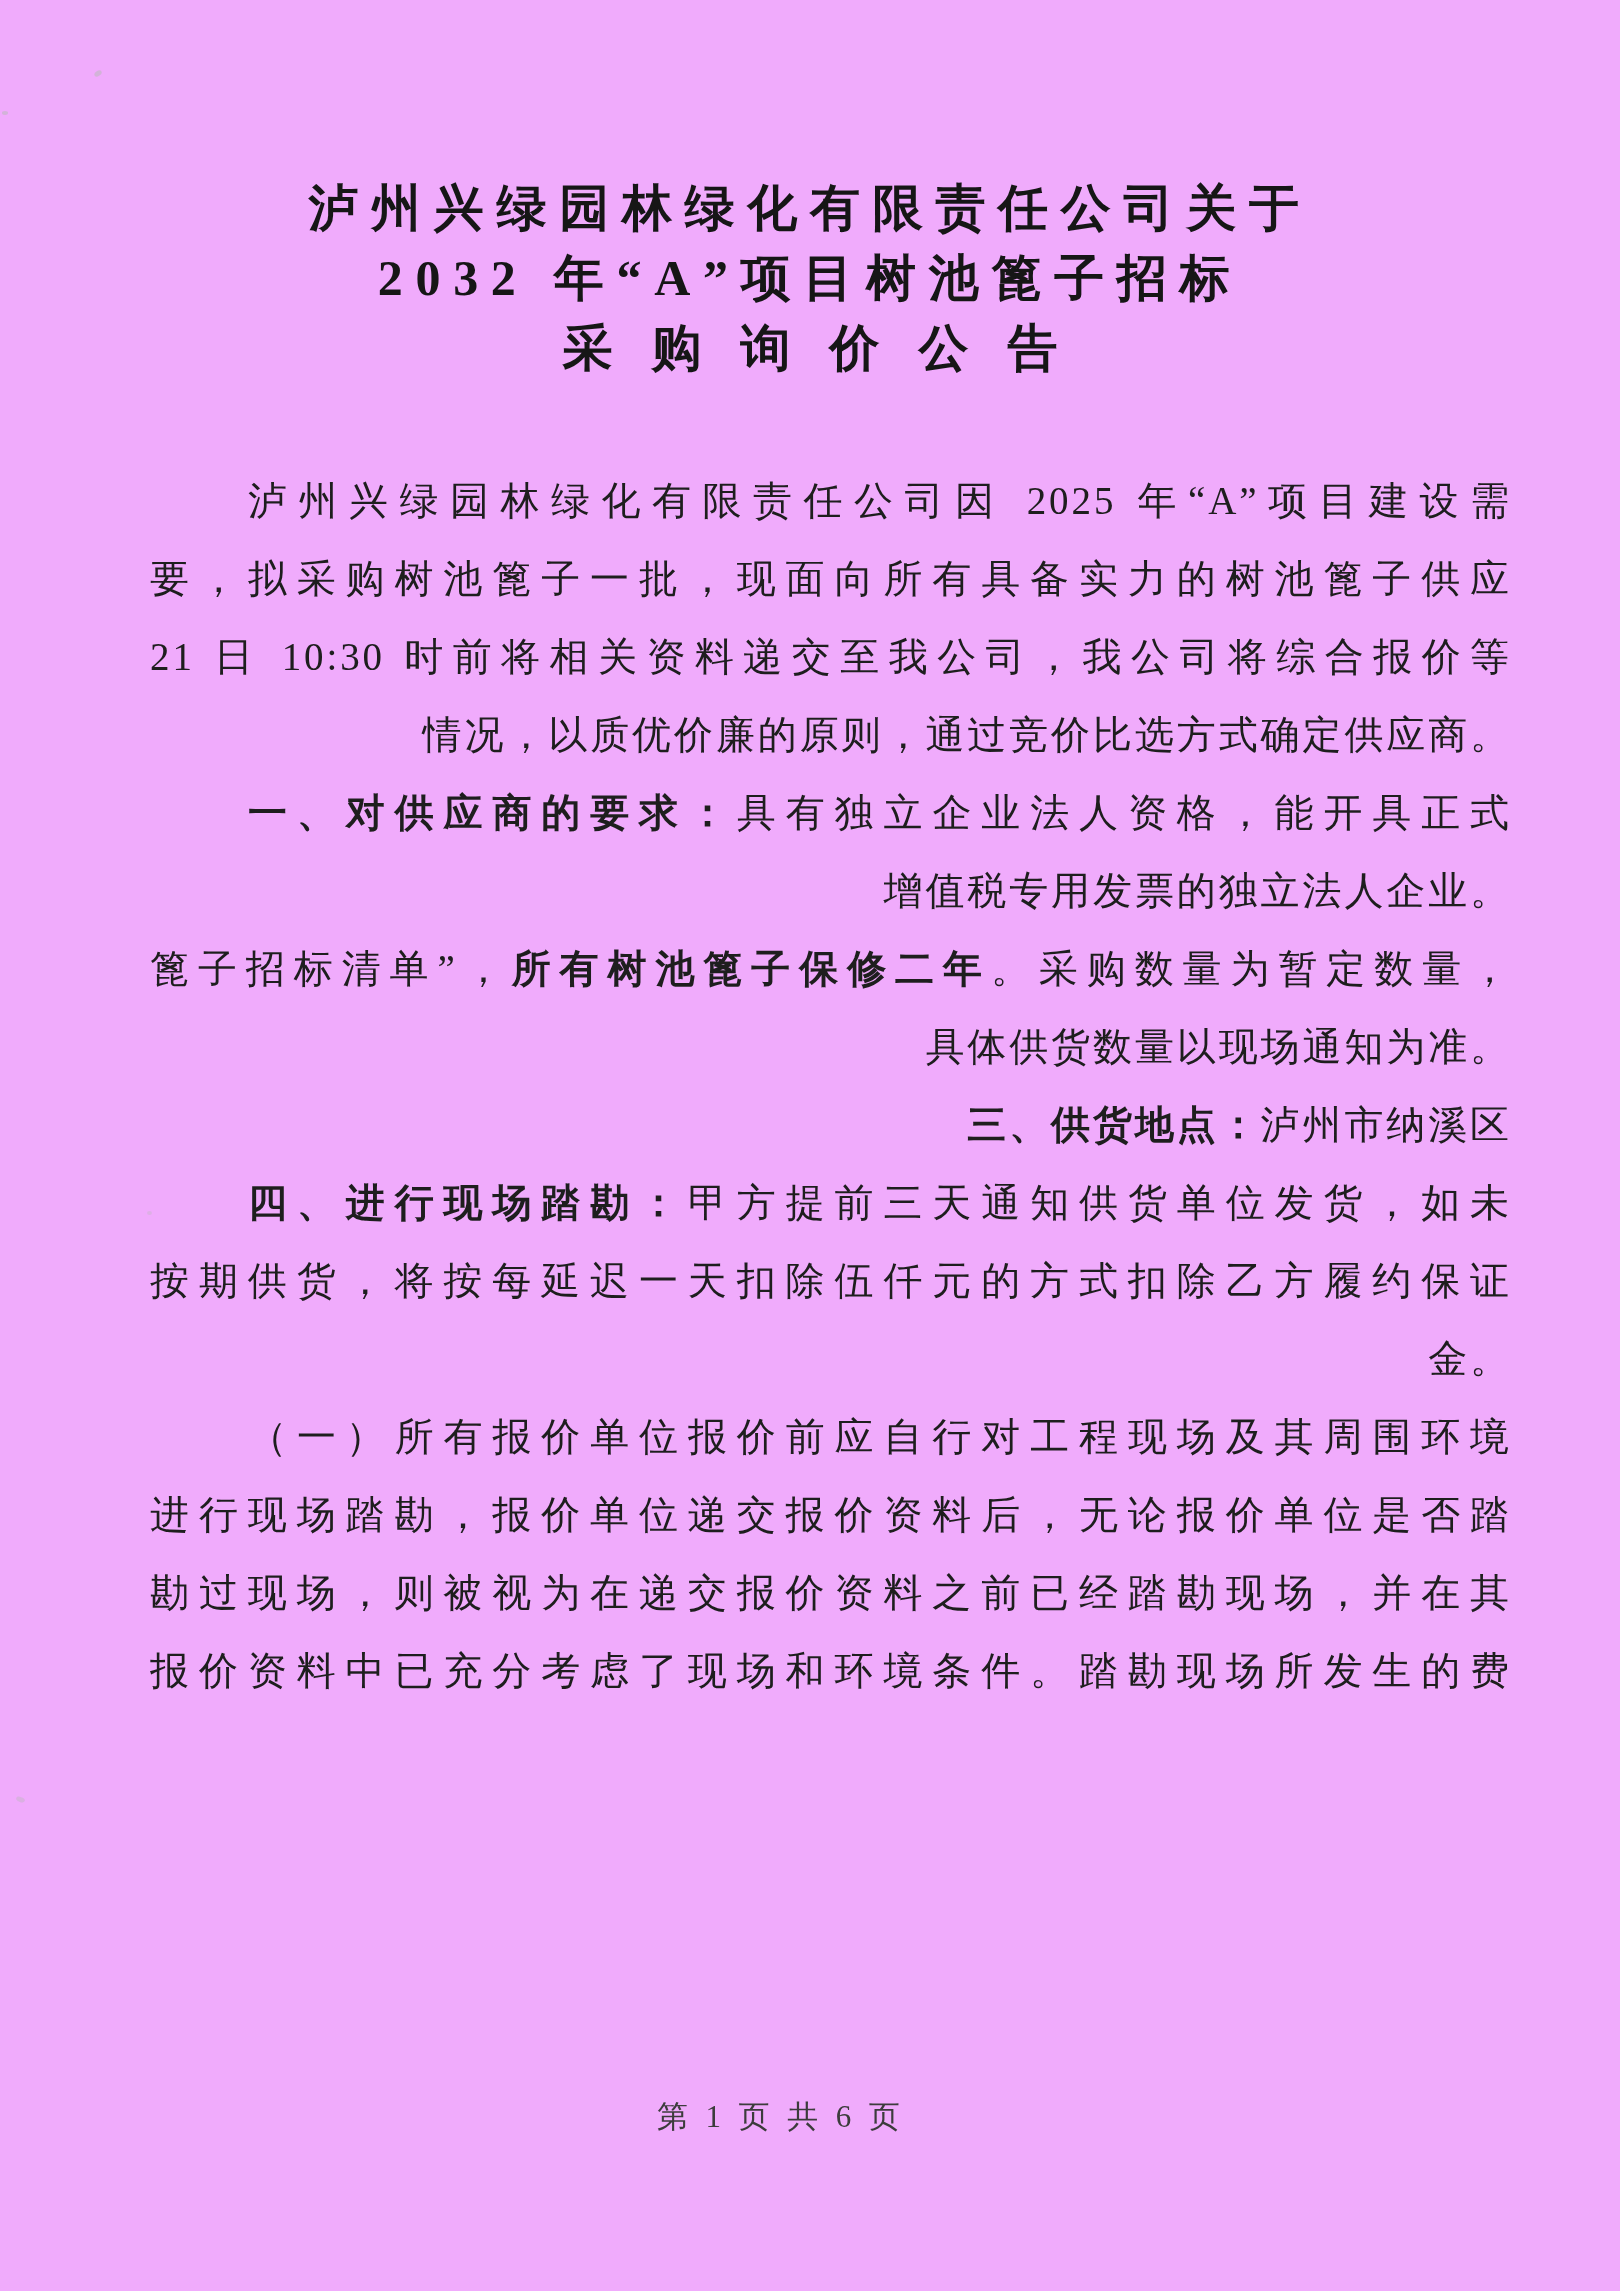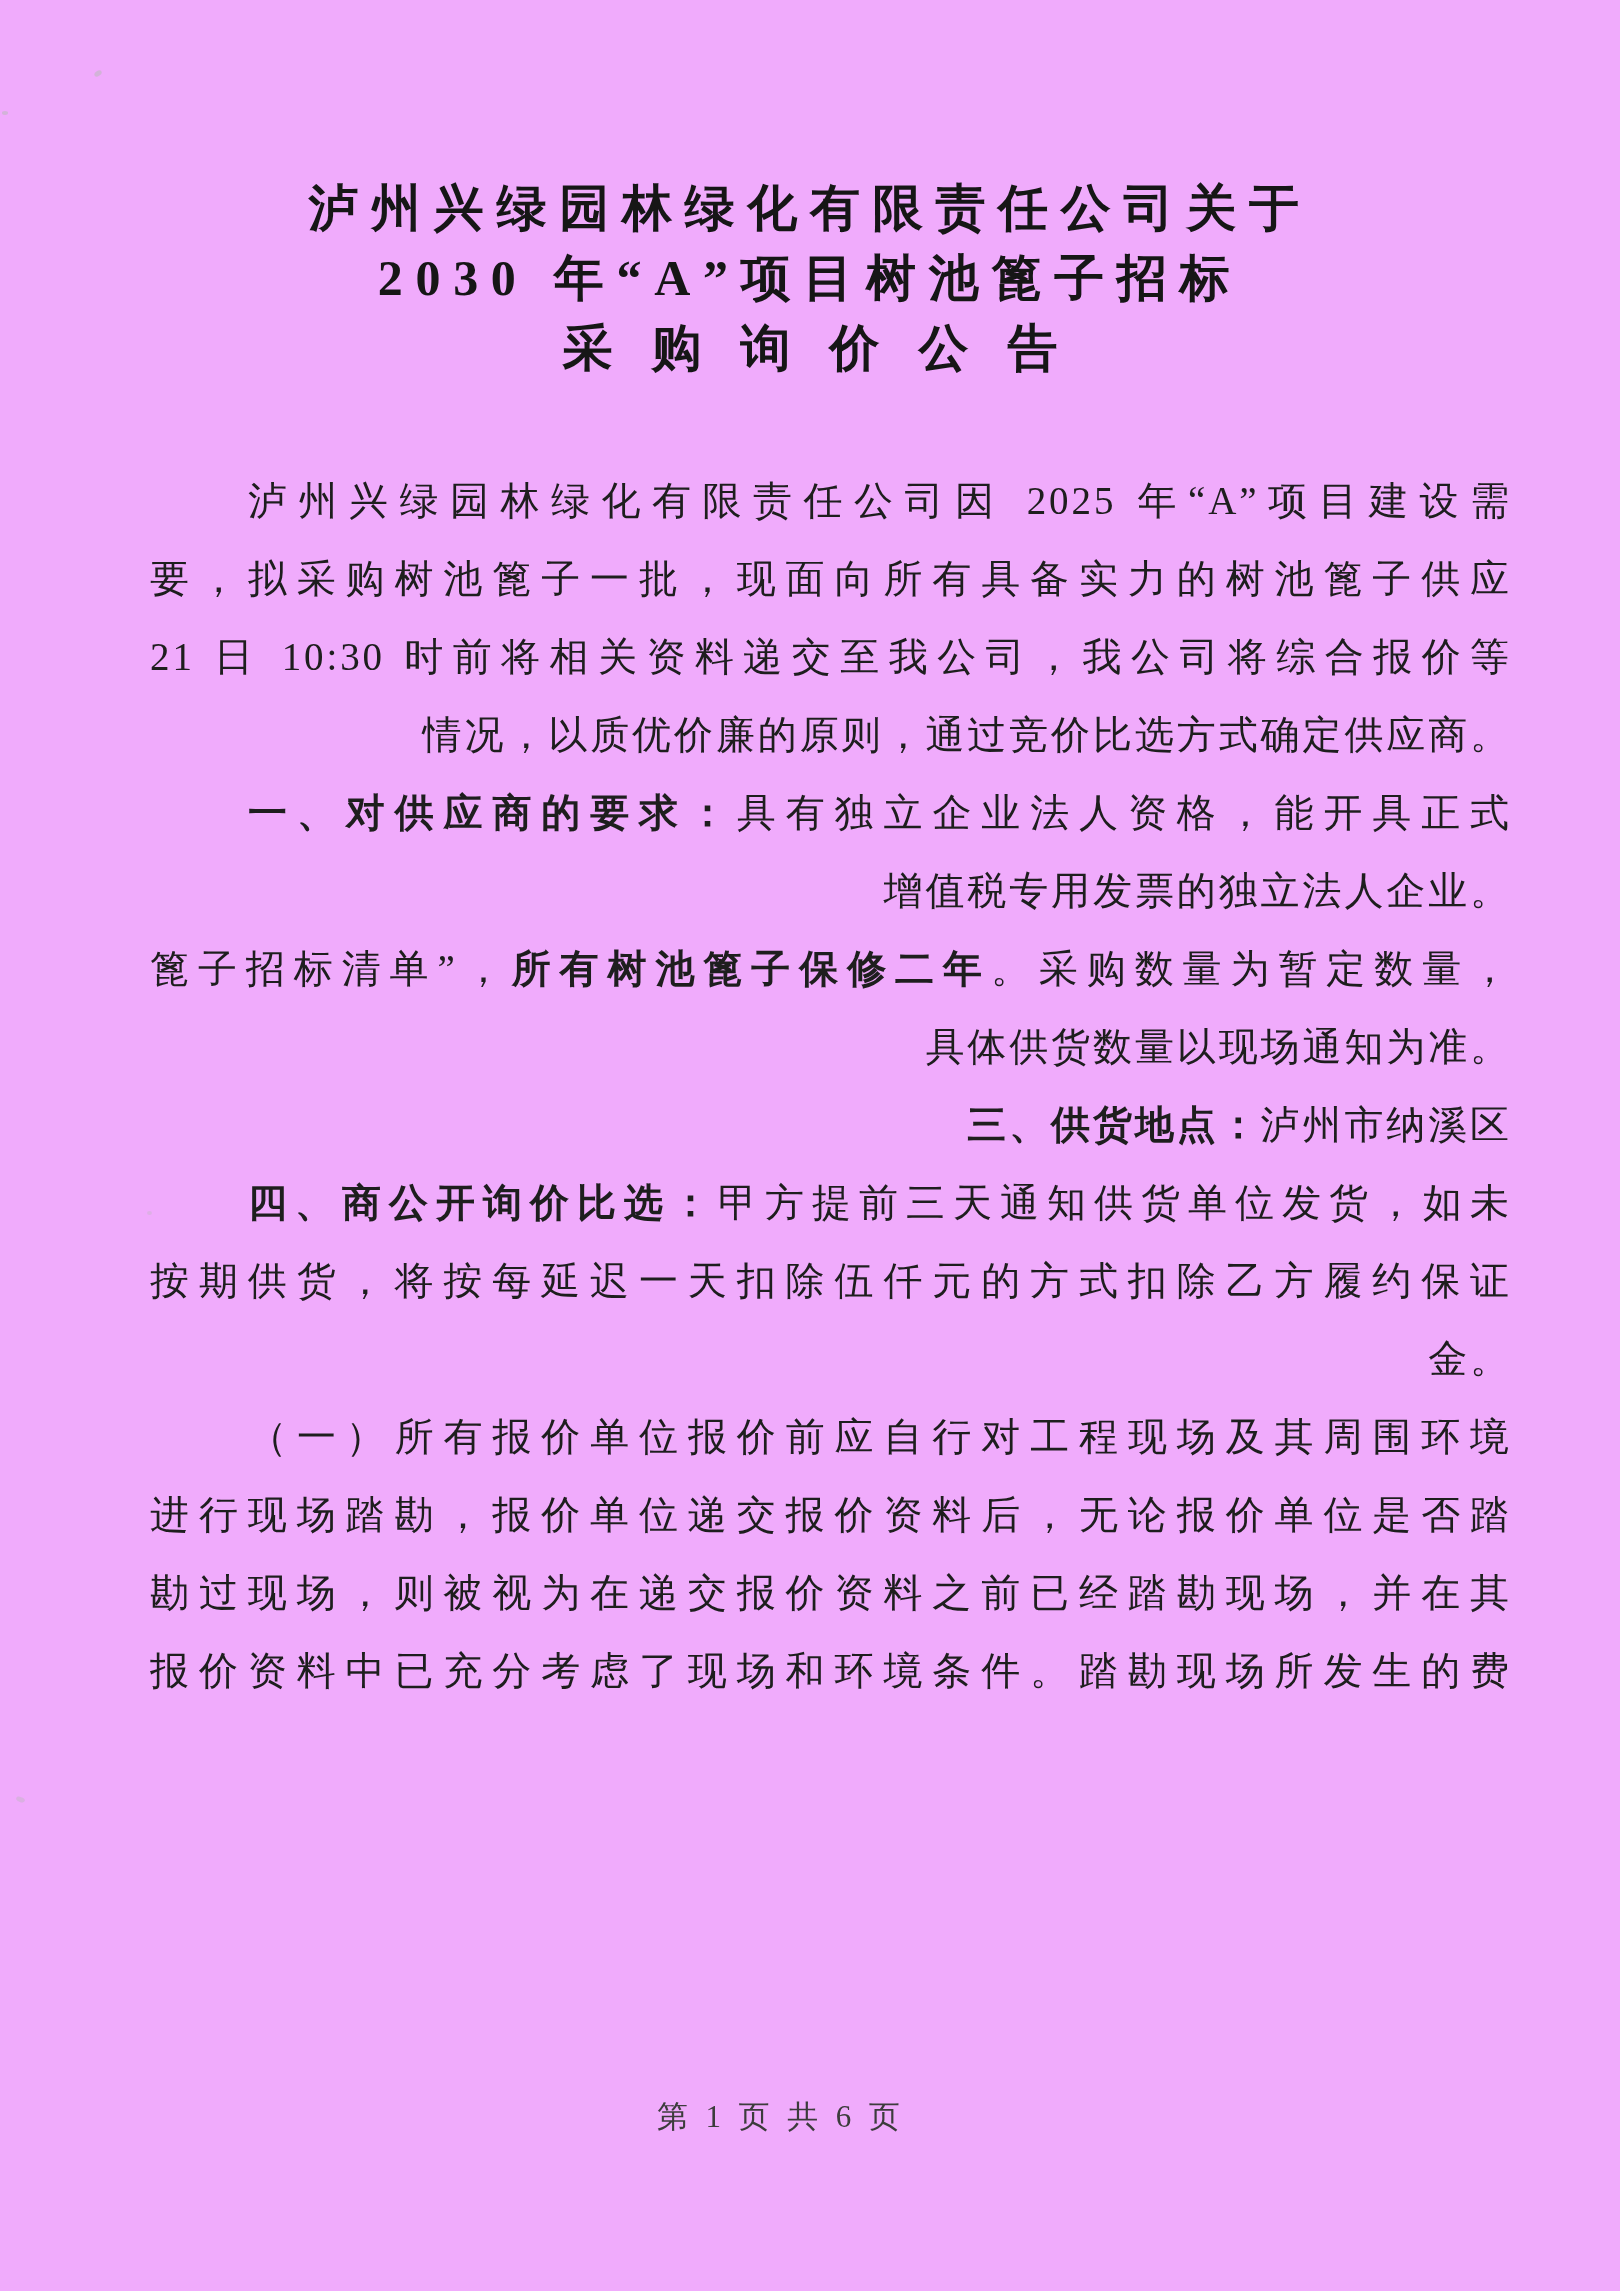--- a/index.html
+++ b/index.html
@@ -82,35 +82,35 @@
 
 <div class="page">
 
   <div class="speck s1"></div>
   <div class="speck s2"></div>
   <div class="speck s3"></div>
   <div class="speck s4"></div>
 
   <div class="title-block">
     <div class="title-line">泸州兴绿园林绿化有限责任公司关于</div>
-    <div class="title-line">2030 年“A”项目树池篦子招标</div>
+    <div class="title-line">2032 年“A”项目树池篦子招标</div>
     <div class="title-line wide">采购询价公告</div>
   </div>
 
   <div class="doc-body">
       <div class="line indent justify"><span>泸州兴绿园林绿化有限责任公司因 2025 年“A”项目建设需</span></div>
       <div class="line justify"><span>要，拟采购树池篦子一批，现面向所有具备实力的树池篦子供应</span></div>
       <div class="line justify"><span>21 日 10:30 时前将相关资料递交至我公司，我公司将综合报价等</span></div>
       <div class="line"><span>情况，以质优价廉的原则，通过竞价比选方式确定供应商。</span></div>
       <div class="line indent justify"><span class="b">一、对供应商的要求：</span><span>具有独立企业法人资格，能开具正式</span></div>
       <div class="line"><span>增值税专用发票的独立法人企业。</span></div>
       <div class="line justify"><span>篦子招标清单”，</span><span class="b">所有树池篦子保修二年</span><span>。采购数量为暂定数量，</span></div>
       <div class="line"><span>具体供货数量以现场通知为准。</span></div>
       <div class="line indent"><span class="b">三、供货地点：</span><span>泸州市纳溪区</span></div>
-      <div class="line indent justify"><span class="b">四、商公开询价比选：</span><span>甲方提前三天通知供货单位发货，如未</span></div>
+      <div class="line indent justify"><span class="b">四、进行现场踏勘：</span><span>甲方提前三天通知供货单位发货，如未</span></div>
       <div class="line justify"><span>按期供货，将按每延迟一天扣除伍仟元的方式扣除乙方履约保证</span></div>
       <div class="line"><span>金。</span></div>
       <div class="line indent justify"><span>（一）所有报价单位报价前应自行对工程现场及其周围环境</span></div>
       <div class="line justify"><span>进行现场踏勘，报价单位递交报价资料后，无论报价单位是否踏</span></div>
       <div class="line justify"><span>勘过现场，则被视为在递交报价资料之前已经踏勘现场，并在其</span></div>
       <div class="line justify"><span>报价资料中已充分考虑了现场和环境条件。踏勘现场所发生的费</span></div>
     </div>
 
   <div class="footer">第 1 页 共 6 页</div>
 

